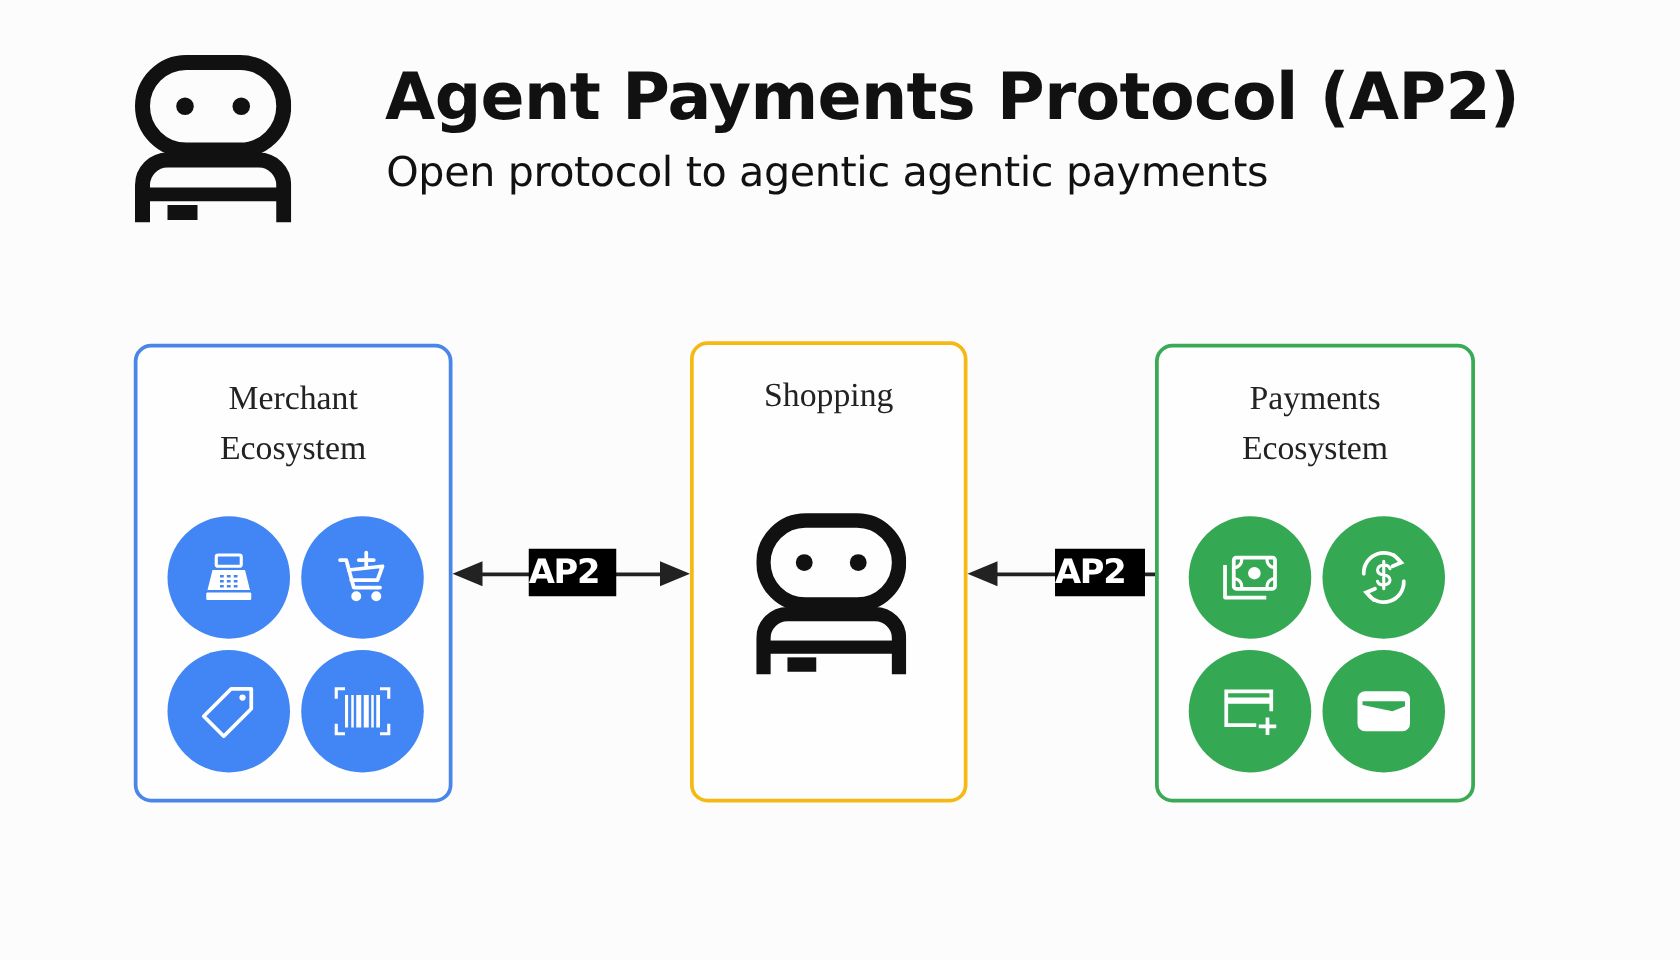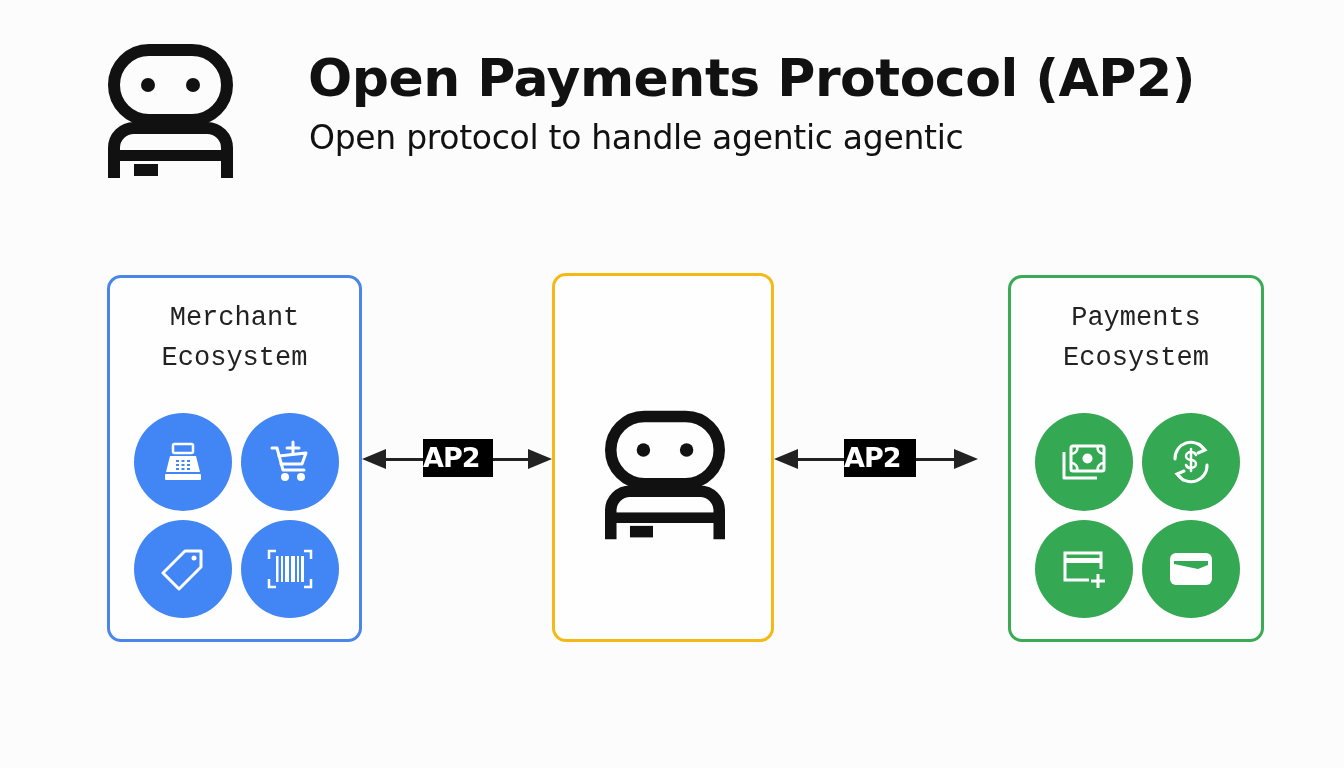--- a/index.html
+++ b/index.html
@@ -19,25 +19,25 @@
     left: 309px; top: 118px; font-size: 33px; line-height: 40px;
     font-family: "DejaVu Sans", sans-serif; color: #111; white-space: nowrap; letter-spacing: -0.3px;
   }
   .panel {
     position: absolute; border-radius: 14px; border: 3px solid; box-sizing: border-box;
     background: #fefefe;
   }
   .panel .label {
     position: absolute; left: 0; right: 0; text-align: center;
     font-size: 27px; line-height: 40px; color: #222;
-    font-family: Liberation Mono, monospace;
+    font-family: Liberation Serif, serif;
   }
   .p-merchant { left: 107px; top: 275px; width: 255px; height: 367px; border-color: #4a86e8; }
   .p-agent { left: 552px; top: 273px; width: 222px; height: 369px; border-color: #f5b916; }
-  .p-payments { left: 1008px; top: 275px; width: 256px; height: 367px; border-color: #3aaa55; }
+  .p-payments { left: 924px; top: 275px; width: 256px; height: 367px; border-color: #3aaa55; }
   .circle {
     position: absolute; width: 98px; height: 98px; border-radius: 50%;
     display: flex; align-items: center; justify-content: center;
   }
   .blue { background: #4285f4; }
   .green { background: #34a853; }
   .arrow { position: absolute; height: 46px; }
   .arrow .line { position: absolute; top: 22px; height: 3px; background: #222; }
   .arrow .head-l, .arrow .head-r { position: absolute; top: 13px; width: 0; height: 0;
     border-top: 10px solid transparent; border-bottom: 10px solid transparent; }
@@ -56,22 +56,22 @@
   <svg width="125" height="134" viewBox="0 0 125 134">
     <rect x="6" y="6" width="113" height="70" rx="35" fill="none" stroke="#111" stroke-width="12"></rect>
     <circle cx="40" cy="41" r="7" fill="#111"></circle>
     <circle cx="85" cy="41" r="7" fill="#111"></circle>
     <path d="M6 134 V104 a20 20 0 0 1 20 -20 H99 a20 20 0 0 1 20 20 V134" fill="none" stroke="#111" stroke-width="12"></path>
     <rect x="6" y="106" width="113" height="11" fill="#111"></rect>
     <rect x="26" y="120" width="24" height="12" fill="#111"></rect>
   </svg>
 </div>
 
-<div class="abs title">Open Payments Protocol (AP2)</div>
-<div class="abs subtitle">Open protocol to handle agentic agentic</div>
+<div class="abs title">Agent Payments Protocol (AP2)</div>
+<div class="abs subtitle">Open protocol to agentic agentic payments</div>
 
 <div class="panel p-merchant">
   <div class="label" style="top:20px">Merchant</div>
   <div class="label" style="top:60px">Ecosystem</div>
 
   <div class="circle blue" style="left:24px; top:135px;">
     <svg width="42" height="40" viewBox="0 0 42 40" fill="#fff">
       <rect x="11" y="2" width="20" height="9" rx="1.5" fill="none" stroke="#fff" stroke-width="2.5"></rect>
       <path d="M8 14 H34 L38 30 H4 Z"></path>
       <rect x="3" y="32" width="36" height="6" rx="1"></rect>
@@ -119,20 +119,21 @@
 </div>
 
 <div class="arrow" style="left:362px; top:436px; width:190px;">
   <div class="line" style="left:20px; right:20px;"></div>
   <div class="head-l"></div>
   <div class="head-r"></div>
   <div class="badge" style="left:61px; width:70px;">AP2</div>
 </div>
 
 <div class="panel p-agent">
+  <div class="label" style="top:20px">Shopping</div>
   <div style="position:absolute; left:50px; top:129px;">
     <svg width="120" height="140" viewBox="0 0 125 134">
       <rect x="6" y="6" width="113" height="70" rx="35" fill="none" stroke="#111" stroke-width="12"></rect>
       <circle cx="40" cy="41" r="7" fill="#111"></circle>
       <circle cx="85" cy="41" r="7" fill="#111"></circle>
       <path d="M6 134 V104 a20 20 0 0 1 20 -20 H99 a20 20 0 0 1 20 20 V134" fill="none" stroke="#111" stroke-width="12"></path>
       <rect x="6" y="106" width="113" height="11" fill="#111"></rect>
       <rect x="26" y="120" width="24" height="12" fill="#111"></rect>
     </svg>
   </div>

